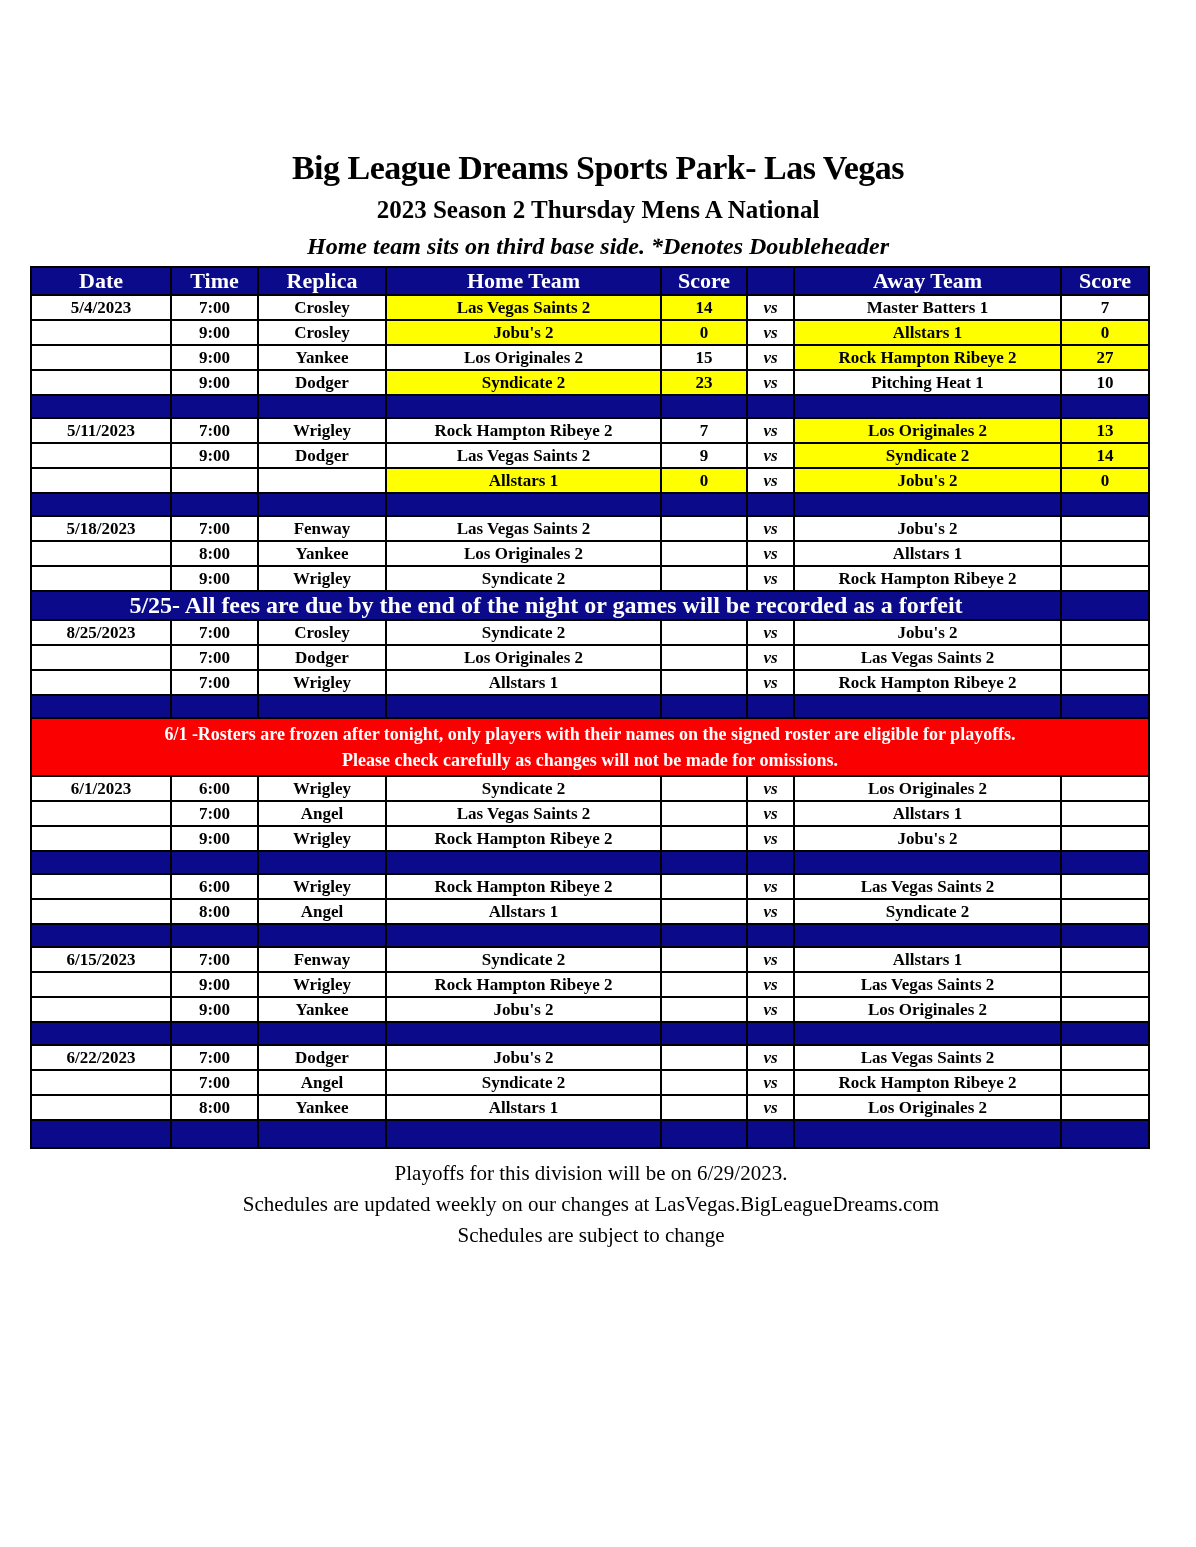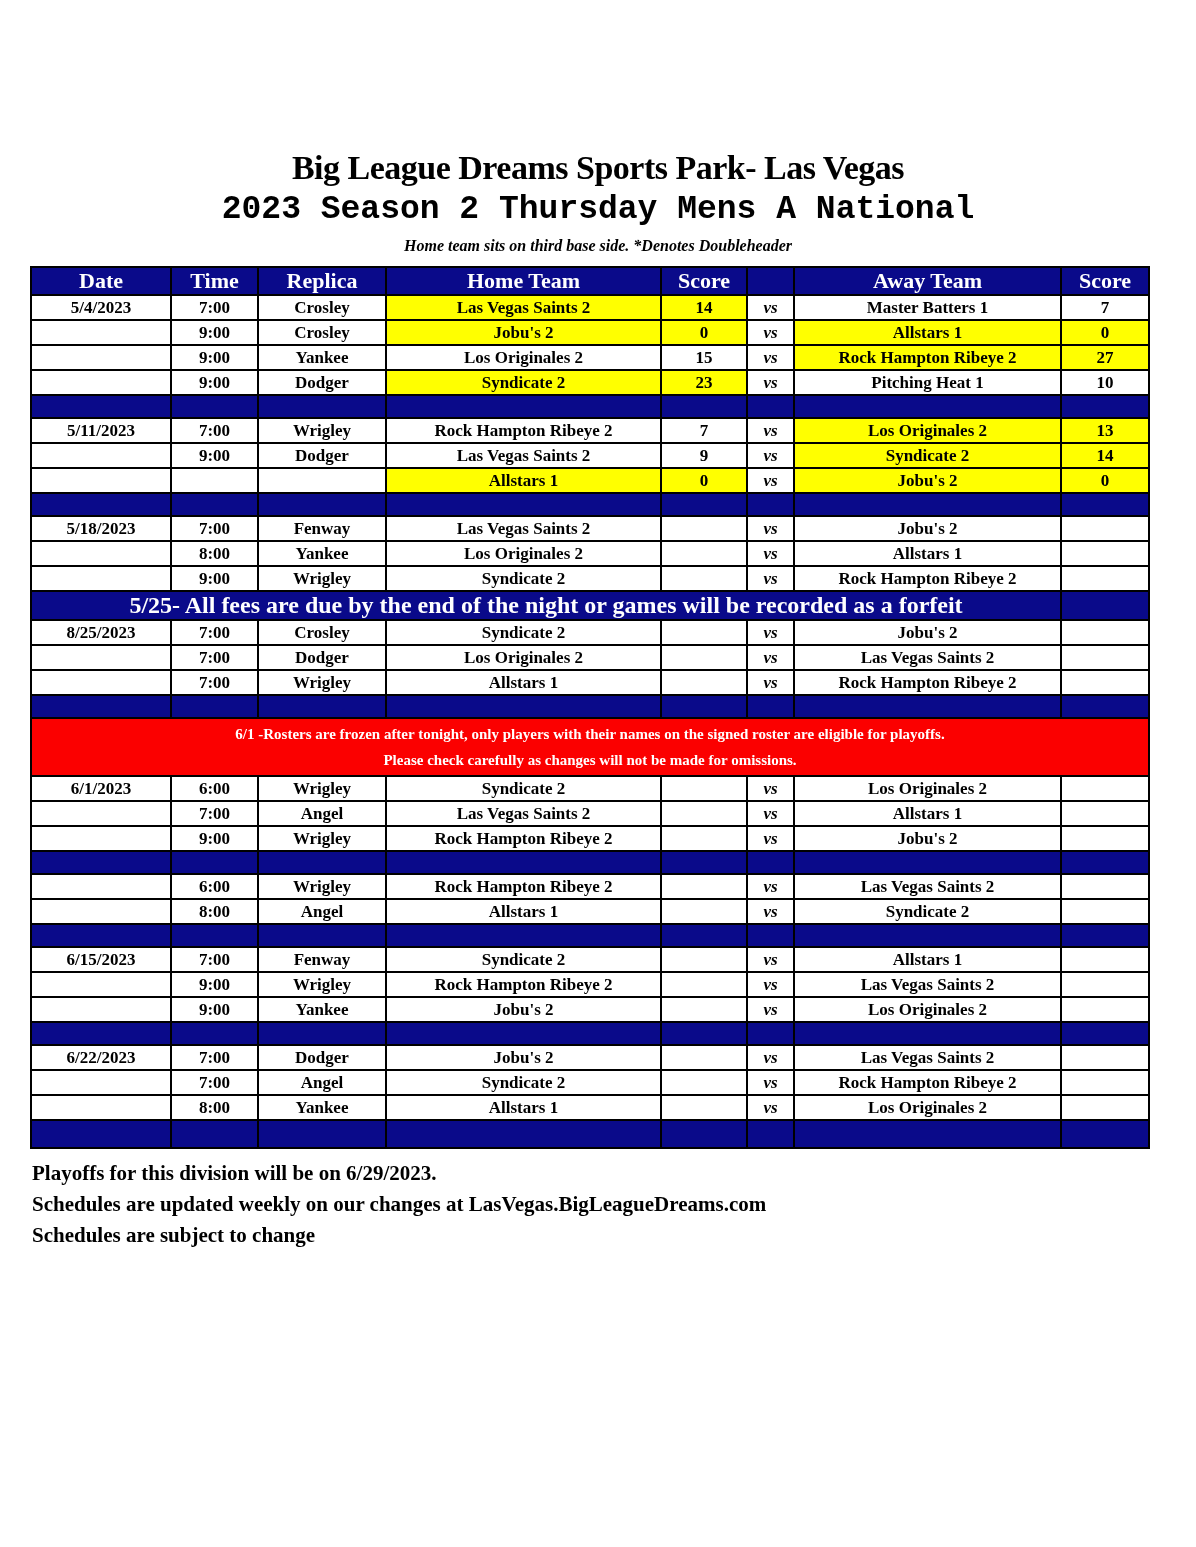--- a/index.html
+++ b/index.html
@@ -13,22 +13,22 @@
   html,body{margin:0;padding:0;}
   body{
     width:1196px;height:1547px;background:#ffffff;
     font-family:"Liberation Serif","DejaVu Serif",serif;
     color:#000;
   }
   .page{position:relative;width:1196px;height:1547px;overflow:hidden;margin-top:48px;}
 
   .titles{text-align:center;padding-top:100px;}
   .title-main{font-size:34px;font-weight:bold;line-height:40px;letter-spacing:-0.5px;}
-  .title-sub{font-size:33px;font-weight:bold;line-height:32px;margin-top:6px;font-family:Liberation Mono, monospace;}
-  .title-tag{font-size:16px;font-weight:bold;font-style:italic;line-height:24px;margin-top:8px;}
+  .title-sub{font-size:25px;font-weight:bold;line-height:32px;margin-top:6px;}
+  .title-tag{font-size:24px;font-weight:bold;font-style:italic;line-height:24px;margin-top:8px;}
 
   table.sched{
     margin:8px 0 0 30px;
     border-collapse:collapse;
     table-layout:fixed;
     width:1118px;
   }
   table.sched th, table.sched td{
     border:2px solid var(--grid);
     padding:0 2px;
@@ -52,27 +52,27 @@
   tr.sep.tall td{height:28px;}
   tr.notice td{
     background:var(--navy);
     color:var(--white-text);
     font-size:24px;
   }
   tr.red-notice td{
     background:var(--red);
     color:var(--white-text);
     height:56px;
-    font-size:15px;
+    font-size:18px;
     line-height:26px;
     padding:2px 0;
   }
   tr.red-notice td div{white-space:nowrap;}
 
-  .footer{margin:10px 0 0 30px;font-weight:bold;font-size:21px;}
+  .footer{margin:10px 0 0 30px;font-weight:normal;font-size:21px;text-align:center;}
   .footer-line{line-height:29px;margin-bottom:2px;width:1120px;padding-left:2px;}
   .footer-line.hl{background:var(--yellow);}
 </style>
 </head>
 <body>
 
 <div class="page">
 
   <div class="titles">
     <div class="title-main">Big League Dreams Sports Park- Las Vegas</div>

